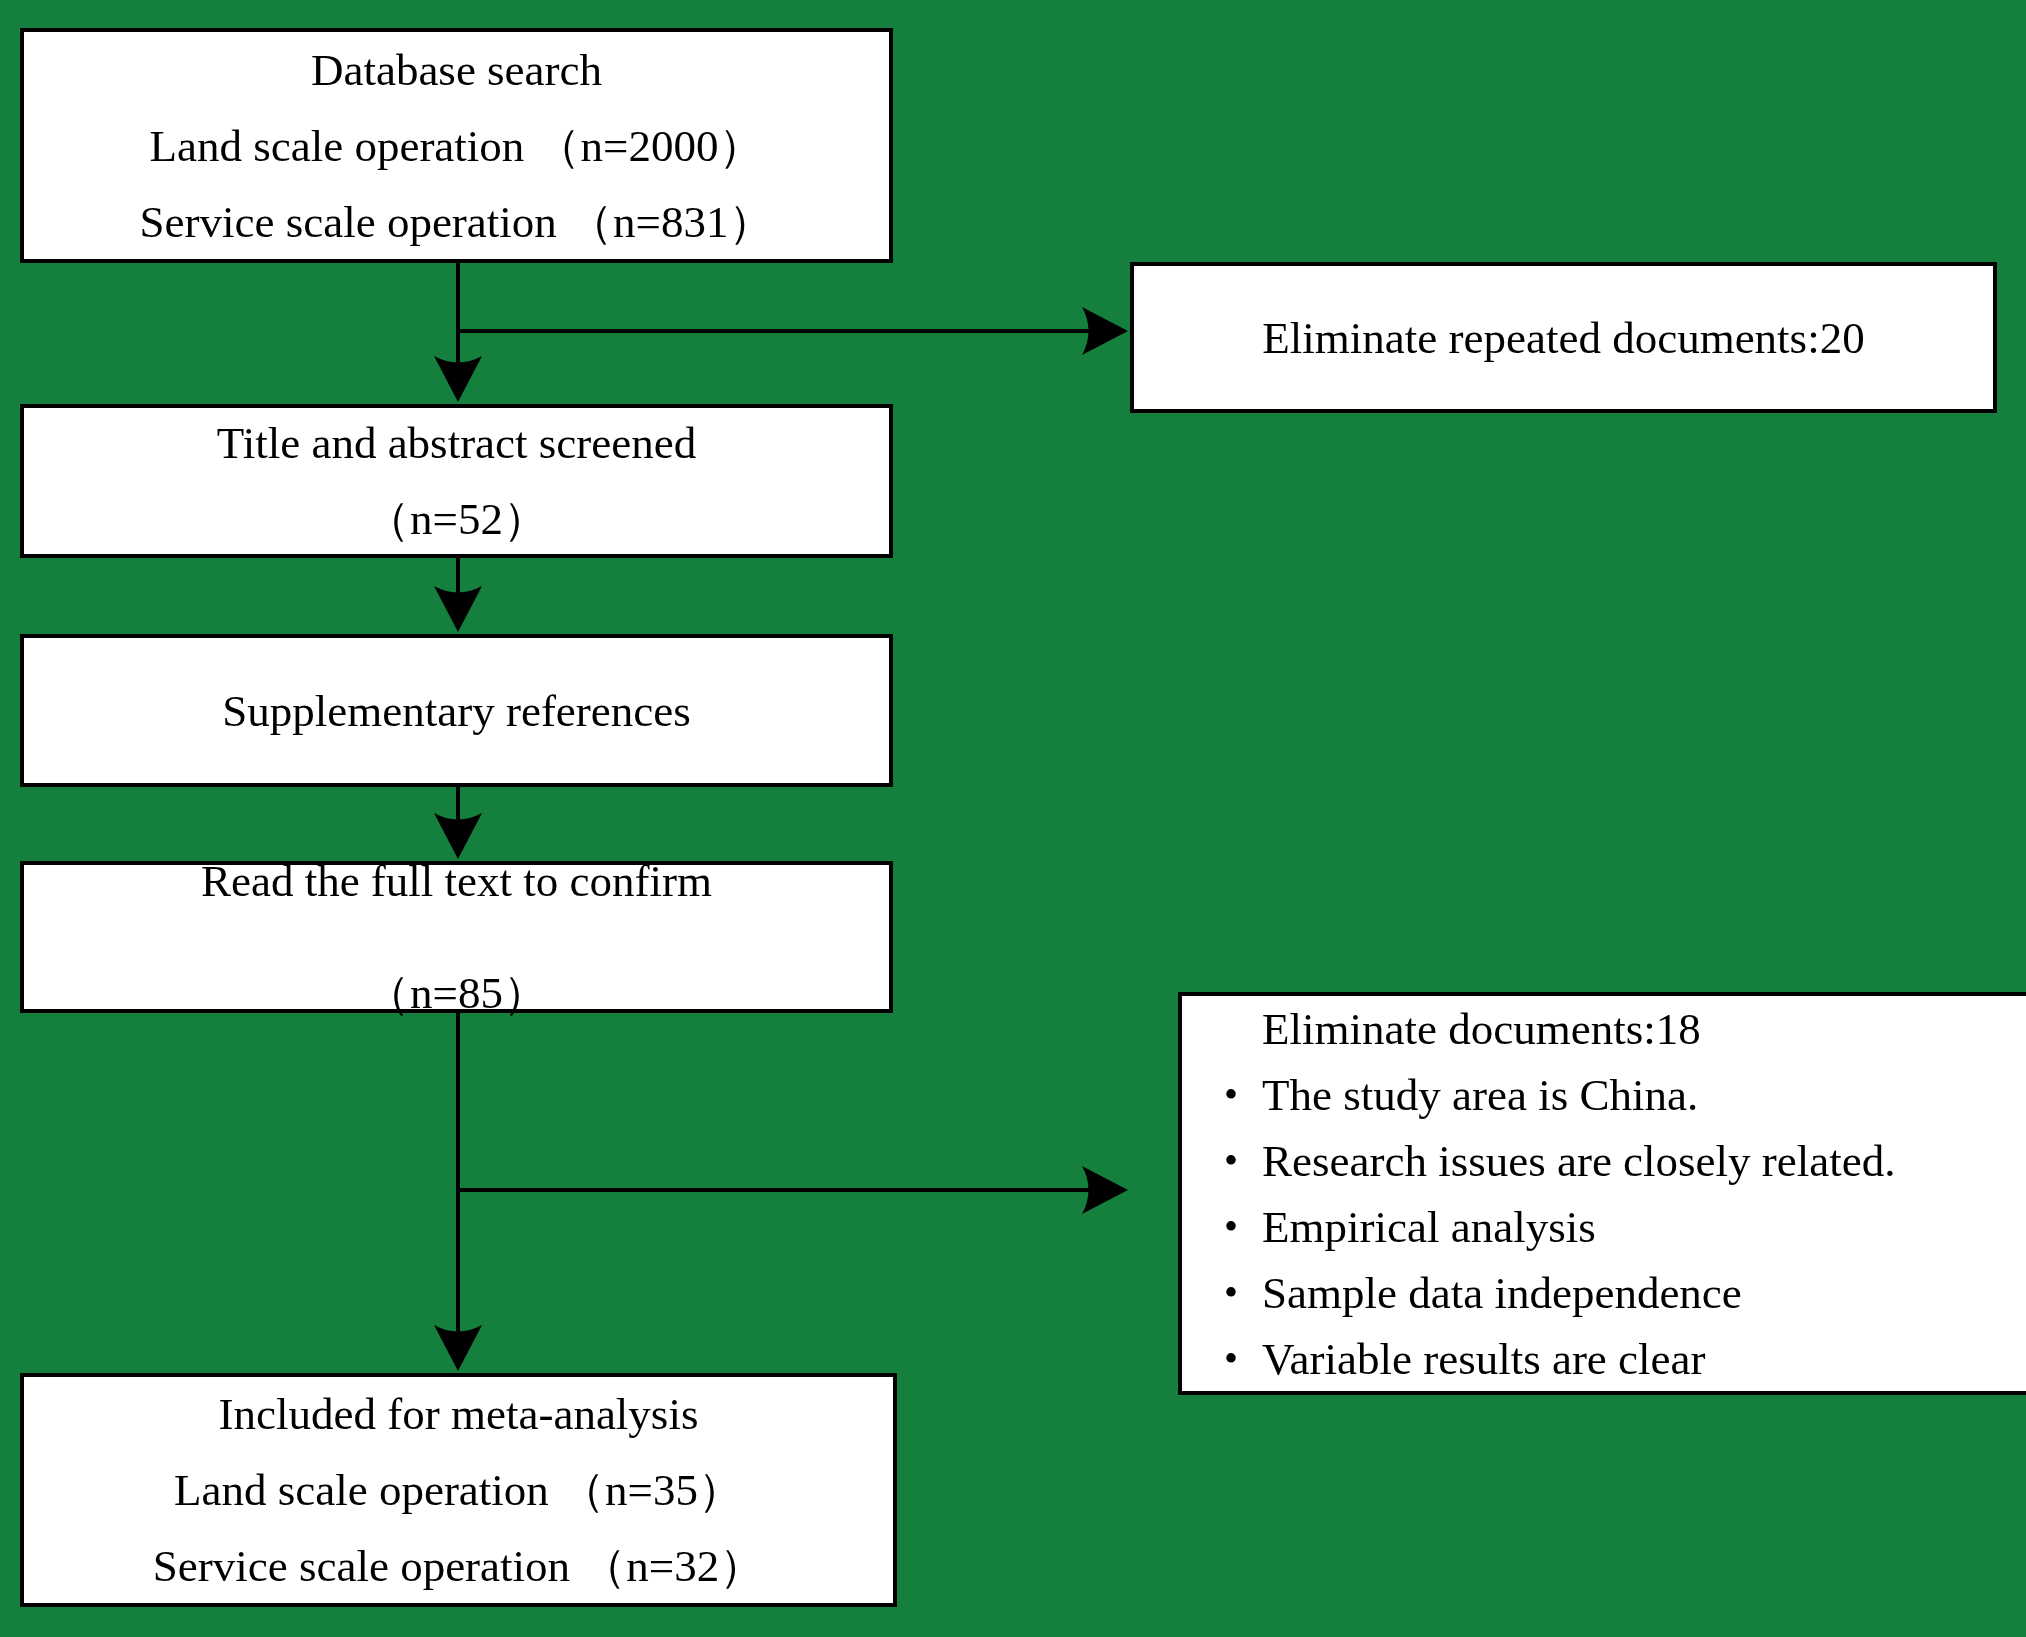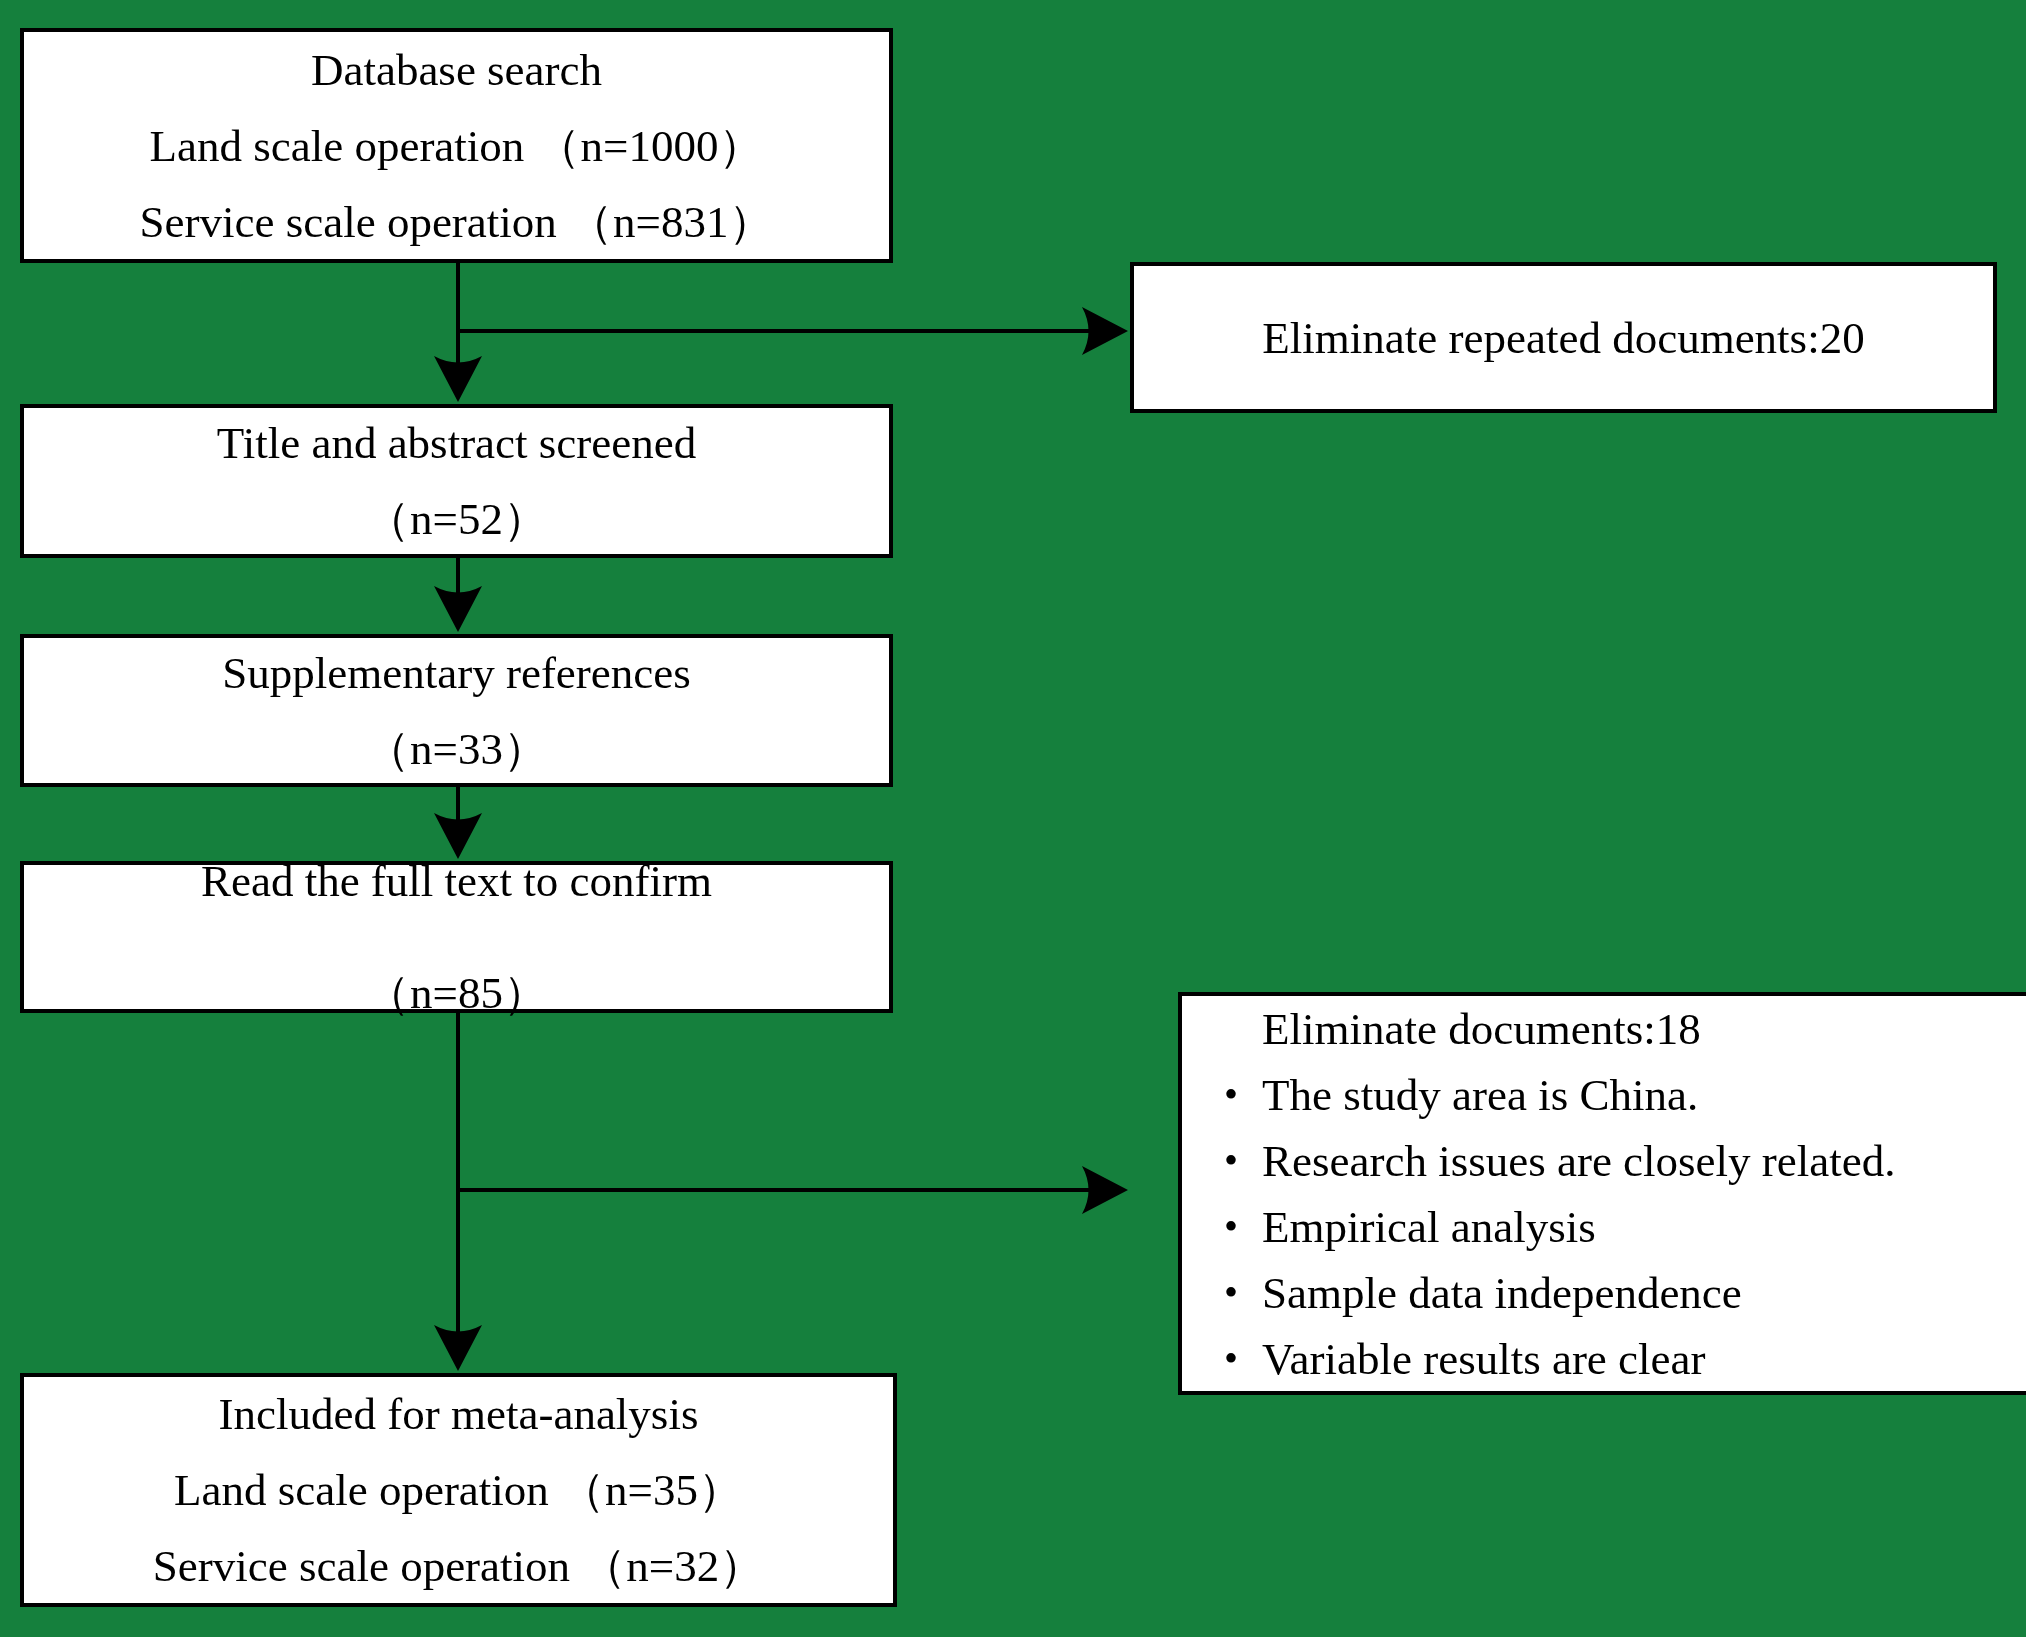--- a/index.html
+++ b/index.html
@@ -103,36 +103,35 @@
     </g>
 
     <g>
       <line x1="458" y1="1190" x2="1090" y2="1190" stroke="#000" stroke-width="4"></line>
       <path d="M1128,1190 L1082,1166 Q1095,1190 1082,1214 Z" fill="#000"></path>
     </g>
   </svg>
 
   <div class="box" style="left:20px; top:28px; width:873px; height:235px;">
     <div class="line">Database search</div>
-    <div class="line">Land scale operation （n=1000）</div>
+    <div class="line">Land scale operation （n=2000）</div>
     <div class="line">Service scale operation （n=831）</div>
   </div>
 
   <div class="box" style="left:1130px; top:262px; width:867px; height:151px;">
     <div class="line">Eliminate repeated documents:20</div>
   </div>
 
   <div class="box" style="left:20px; top:404px; width:873px; height:154px;">
     <div class="line">Title and abstract screened</div>
     <div class="line">（n=52）</div>
   </div>
 
   <div class="box" style="left:20px; top:634px; width:873px; height:153px;">
     <div class="line">Supplementary references</div>
-    <div class="line">（n=33）</div>
   </div>
 
   <div class="box" style="left:20px; top:861px; width:873px; height:152px;gap:36px;">
     <div class="line">Read the full text to confirm</div>
     <div class="line">（n=85）</div>
   </div>
 
   <div class="box box--list" style="left:1130px; top:992px; width:877px; height:403px;">
     <div class="heading">Eliminate documents:18</div>
     <ul>

